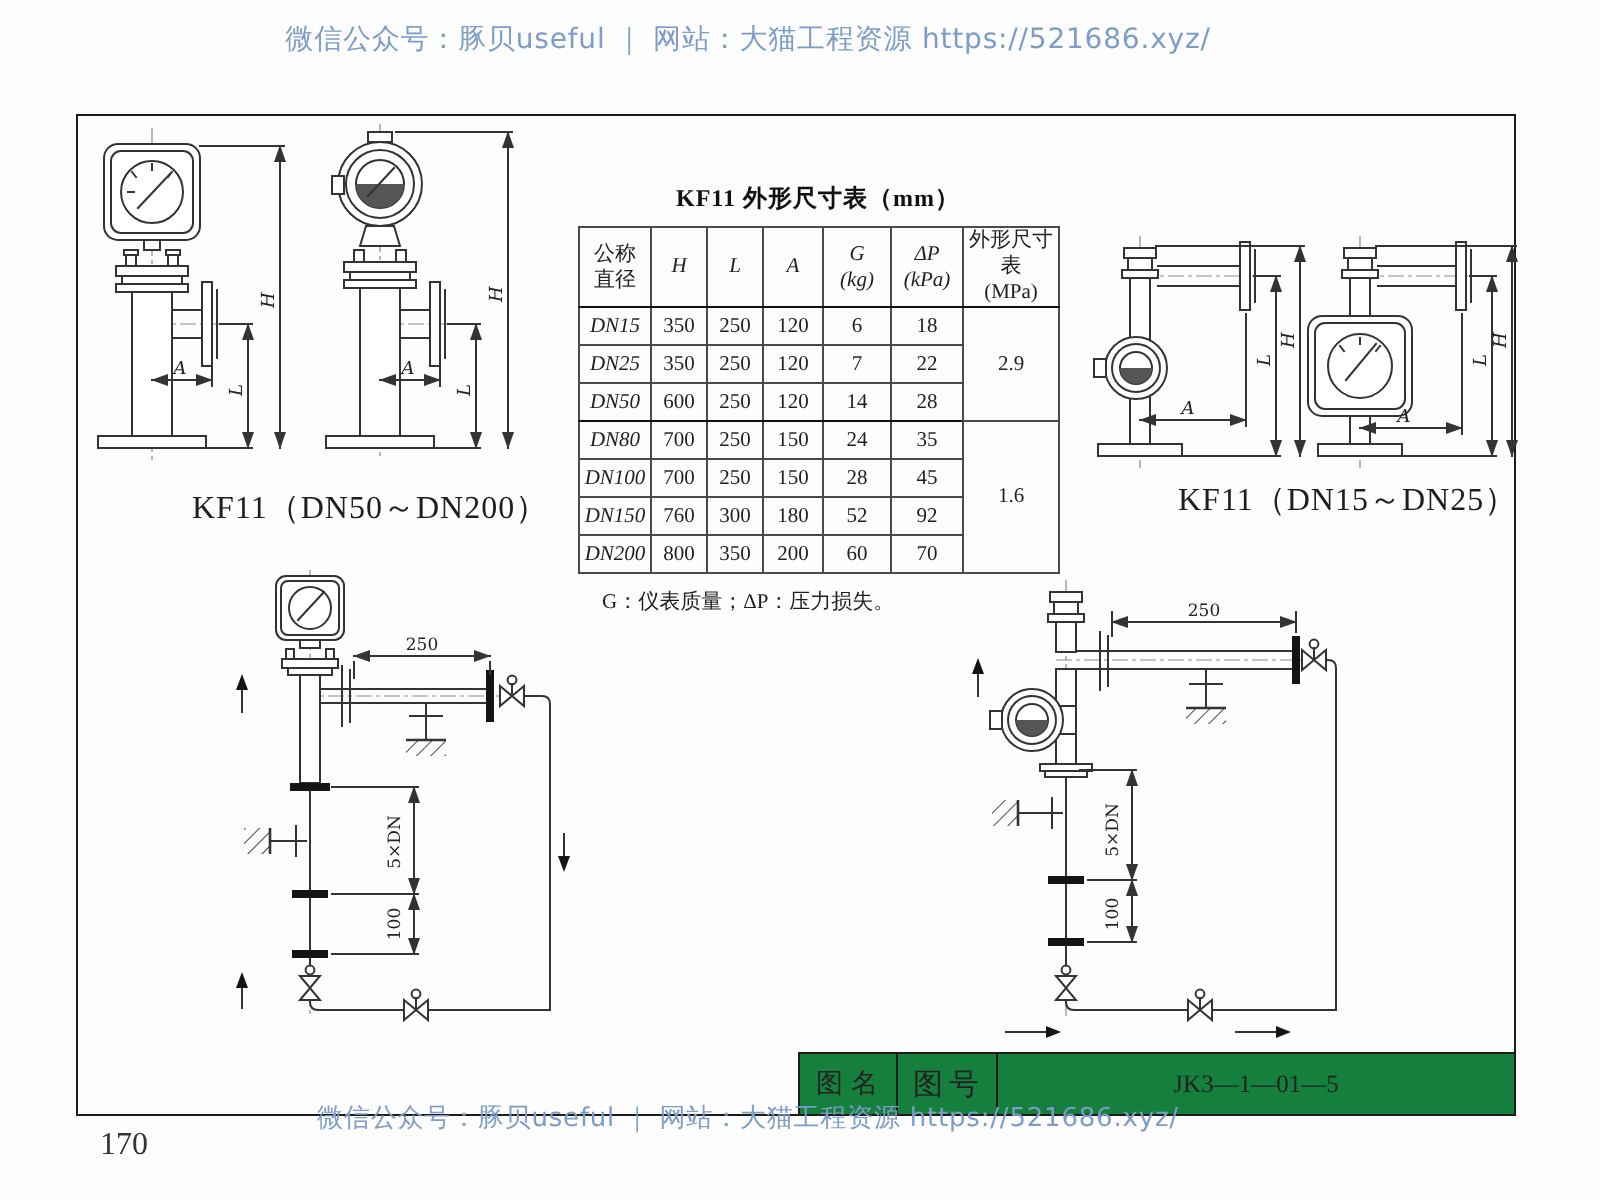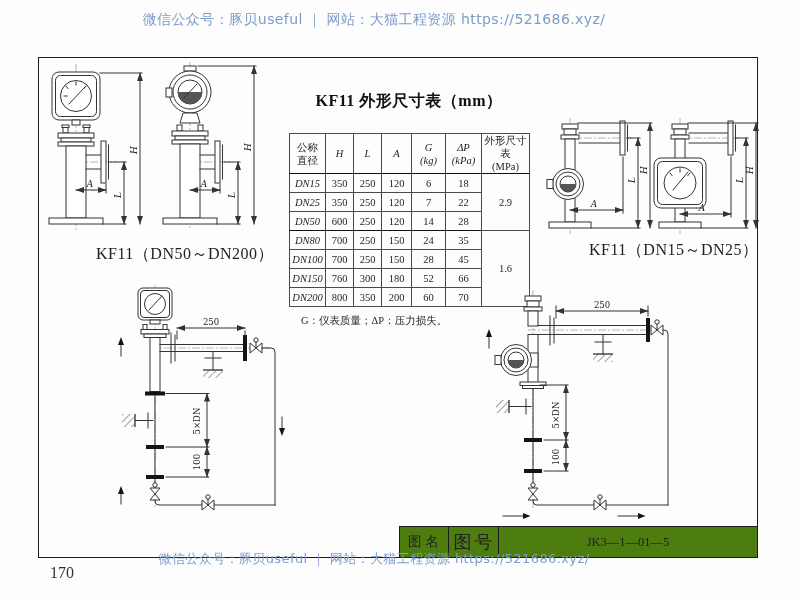--- a/index.html
+++ b/index.html
@@ -8,21 +8,21 @@
   .wm{position:absolute;left:0;width:748px;text-align:center;color:#7d9cc8;font-family:"DejaVu Sans",sans-serif;letter-spacing:.4px;z-index:6}
   #wm-top{top:11px;font-size:14px}
   #wm-bottom{top:550px;font-size:13px}
   #frame{position:absolute;left:38px;top:57px;width:720px;height:501px;border:1.6px solid #1c1c1c;background:transparent}
   #page-num{position:absolute;left:50px;top:564px;font-size:16px;color:#333}
   .fig-label{position:absolute;font-size:16px;color:#1e1e1e;letter-spacing:.5px;white-space:nowrap}
   #label-left{left:96px;top:244px}
   #label-right{left:589px;top:240px}
   
   #dim-table{position:absolute;left:289px;top:91px;width:240px}
-  .tbl-title{text-align:center;font-weight:bold;font-size:16px;color:#111;margin-bottom:21px;letter-spacing:.5px}
+  .tbl-title{text-align:center;font-weight:bold;font-size:12px;color:#111;margin-bottom:5px;letter-spacing:.5px}
   table{border-collapse:collapse;width:240px;table-layout:fixed;font-size:10.5px;color:#1e1e1e;border:1.5px solid #111}
   td,th{border:.8px solid #4a4a4a;text-align:center;vertical-align:middle;padding:0;height:19px;font-weight:normal;font-family:"Liberation Serif","DejaVu Serif",serif}
   thead th{height:38px;white-space:pre-line;line-height:1.25;border-bottom:1.5px solid #111}
   tr.group-end td{border-bottom:1.5px solid #111}
   .it{font-style:italic}
   .note{margin-top:7px;font-size:10.5px;padding-left:12px;color:#1e1e1e}
   
   svg.fig{position:absolute;overflow:visible}
   #fig-tl{left:40px;top:62px}
   #fig-tr{left:532px;top:58px}
@@ -188,21 +188,21 @@
           <td>150</td>
           <td>28</td>
           <td>45</td>
       </tr>
       <tr>
         <td class="it">DN150</td>
           <td>760</td>
           <td>300</td>
           <td>180</td>
           <td>52</td>
-          <td>66</td>
+          <td>92</td>
       </tr>
       <tr>
         <td class="it">DN200</td>
           <td>800</td>
           <td>350</td>
           <td>200</td>
           <td>60</td>
           <td>70</td>
       </tr>
     </tbody>
@@ -408,19 +408,19 @@
     <line class="ln" x1="25" y1="226" x2="45" y2="226"></line>
     <path class="blk" d="M45 223 L52.5 226 L45 229 Z"></path>
     <line class="ln" x1="140" y1="226" x2="160" y2="226"></line>
     <path class="blk" d="M160 223 L167.5 226 L160 229 Z"></path>
   </g>
   <text class="dim-num" x="124" y="18" text-anchor="middle">250</text>
   <text class="dim-num" x="81" y="125" text-anchor="middle" transform="rotate(-90 81 125)">5×DN</text>
   <text class="dim-num" x="81" y="167" text-anchor="middle" transform="rotate(-90 81 167)">100</text>
 </svg>
 
-<div style="position:absolute;left:399px;top:526px;width:359px;height:32px;display:flex;border:1.6px solid #1c1c1c;background:#4d7c0f;z-index:4">
+<div style="position:absolute;left:399px;top:526px;width:359px;height:32px;display:flex;border:1.6px solid #1c1c1c;background:#15803d;z-index:4">
   <div style="width:49px;border-right:1px solid #1c1c1c;display:flex;align-items:center;justify-content:center;font-size:13.5px;letter-spacing:4px;padding-left:3px">图名</div>
-  <div style="width:50px;border-right:1px solid #1c1c1c;display:flex;align-items:center;justify-content:center;font-size:18px;letter-spacing:3px;padding-left:2px">图号</div>
+  <div style="width:50px;border-right:1px solid #1c1c1c;display:flex;align-items:center;justify-content:center;font-size:15px;letter-spacing:3px;padding-left:2px">图号</div>
   <div style="flex:1;display:flex;align-items:center;justify-content:center;font-size:12.5px;white-space:nowrap">JK3—1—01—5</div>
 </div>
 
 <div id="page-num">170</div>
 
 </body></html>

